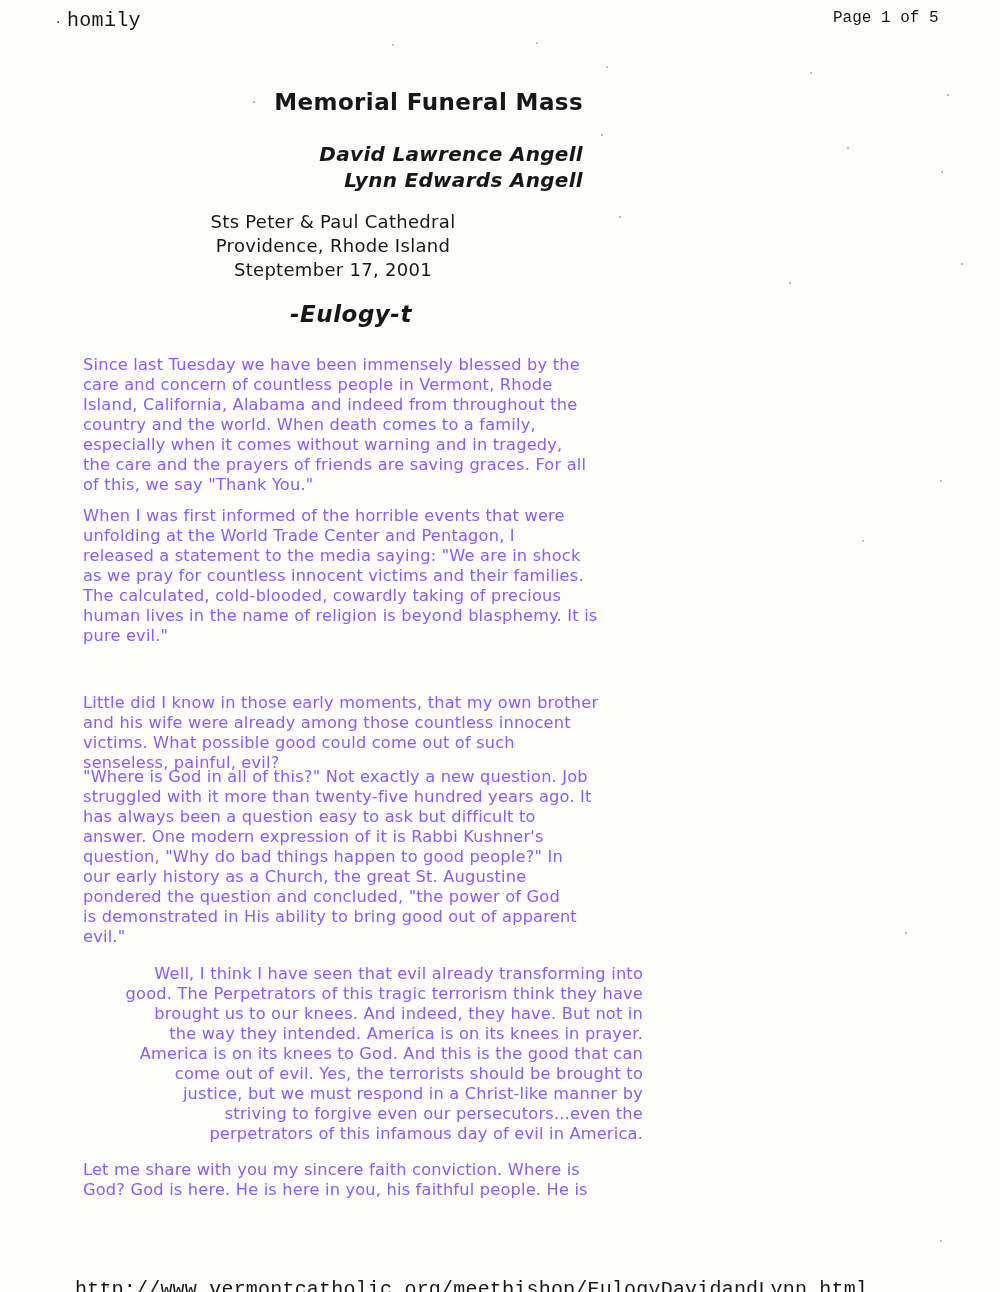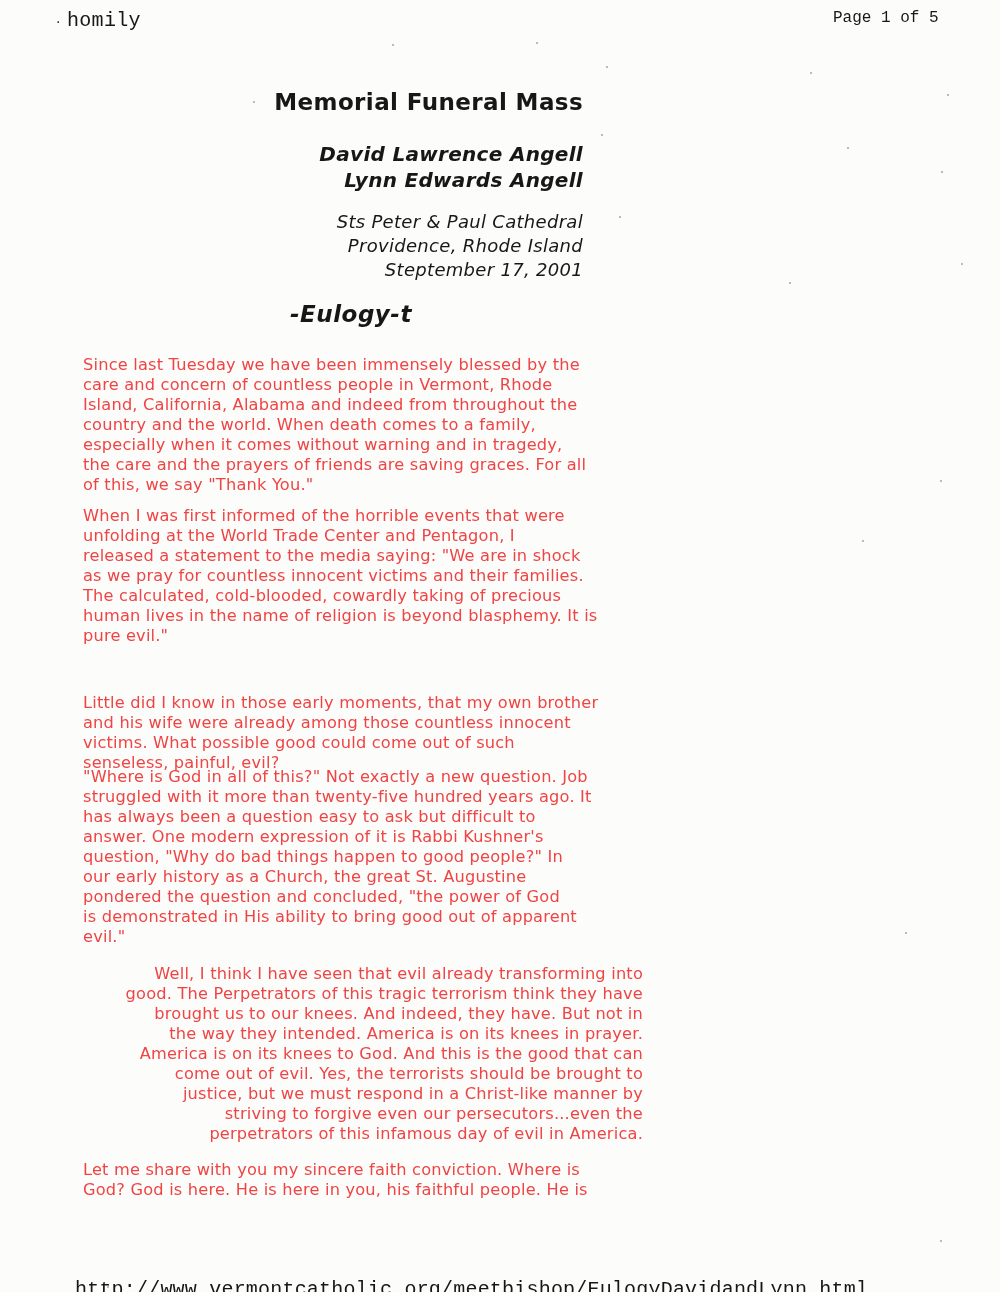--- a/index.html
+++ b/index.html
@@ -61,23 +61,22 @@
     font-weight: bold;
     font-style: italic;
     line-height: 26px;
     letter-spacing: 0.3px;
   }
   .venue {
     position: absolute;
     left: 83px;
     top: 210px;
     width: 500px;
-    text-align: right;
+    text-align: center;
     font-size: 18px;
-    font-style: italic;
     line-height: 24px;
     letter-spacing: 0.3px;
   }
   .section-heading {
     position: absolute;
     left: 101px;
     top: 301px;
     width: 500px;
     text-align: center;
     font-size: 23px;
@@ -86,21 +85,21 @@
     letter-spacing: 0.5px;
   }
   .para {
     position: absolute;
     left: 83px;
     width: 560px;
     font-size: 16.2px;
     line-height: 20px;
     letter-spacing: 0.2px;
     white-space: pre-line;
-    color: #ef4444;
+    color: #8b5cf6;
   }
   .p0 { top: 355px; }
   .p1 { top: 506px; }
   .p2 { top: 668px; margin-top: 25px; }
   .p3 { top: 767px; }
   .p4 { top: 964px; text-align: right; }
   .p5 { top: 1160px; }
   .footer-url {
     position: absolute;
     left: 75px;

